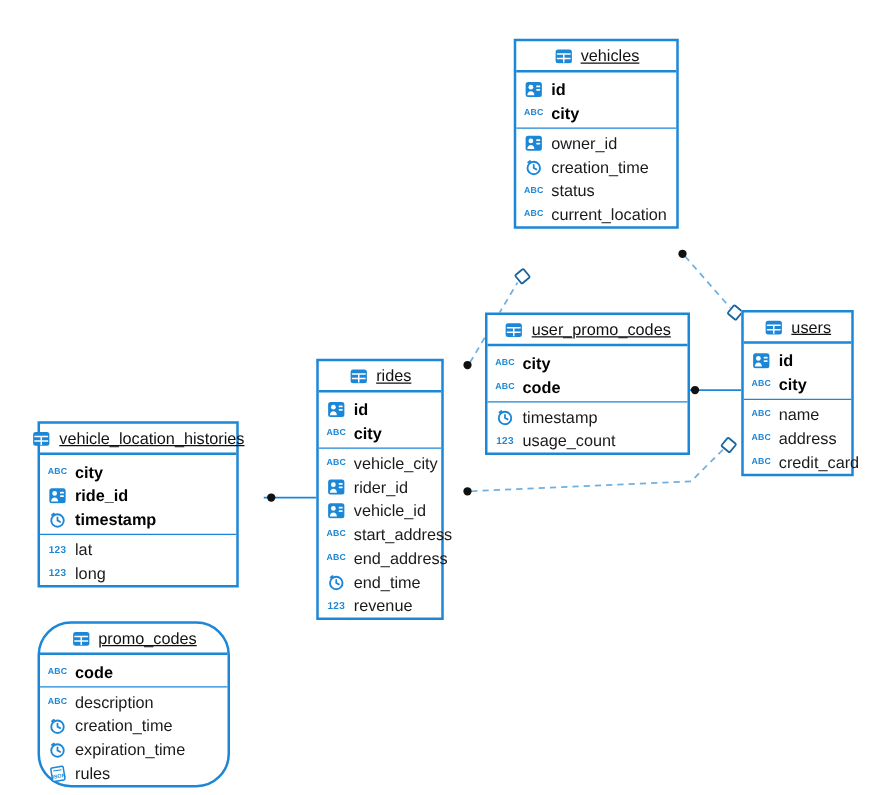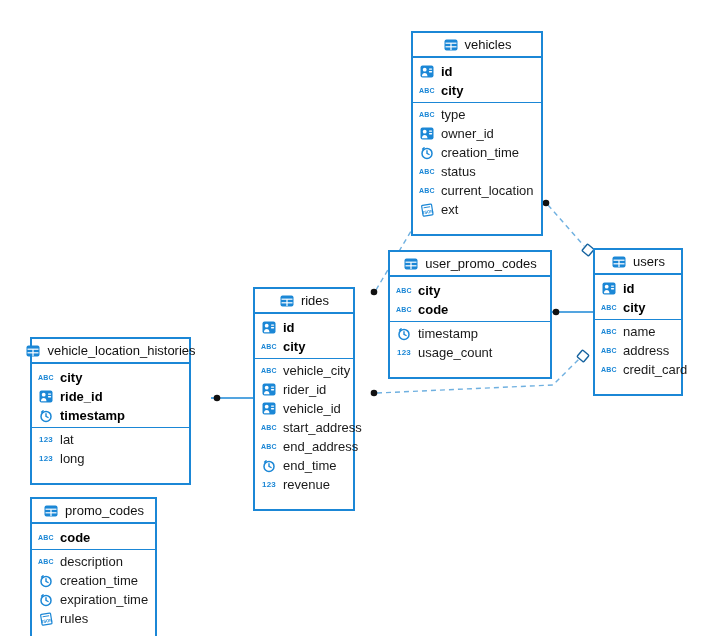--- a/index.html
+++ b/index.html
@@ -4,22 +4,22 @@
 <style>
   :root { --blue:#1b87d6; }
   html,body { margin:0; padding:0; background:#ffffff; }
   body { width:705px; height:636px; font-family:"Liberation Sans",sans-serif; }
   #canvas { position:relative; width:705px; height:636px; background:#ffffff; overflow:hidden; }
   #wires { position:absolute; left:0; top:0; pointer-events:none; }
   .table { position:absolute; box-sizing:border-box; background:#ffffff;
            border:2px solid var(--blue); z-index:2; }
   .thead { display:flex; align-items:center; justify-content:center; gap:6px;
            height:23px; border-bottom:2px solid var(--blue);
-           font-size:13px; font-weight:500; color:#111; padding:0 6px; white-space:nowrap; }
-  .fields { padding:4px 0 15px 0; }
+           font-size:13px; font-weight:500; color:#111; padding:0 6px; white-space:nowrap;text-decoration:underline; }
+  .fields { padding:4px 0 0 0; }
   .frow { display:flex; align-items:center; gap:6px; height:19px; padding:0 6px;
           font-size:13px; color:#1a1a1a; white-space:nowrap; }
   .frow.bold { font-weight:700; color:#000; }
   .divider { border-top:1.5px solid var(--blue); margin:2px 0; }
   .icon { flex:0 0 16px; width:16px; display:inline-flex; align-items:center; justify-content:center; }
   .abc { color:var(--blue); font-size:7px; font-weight:700; letter-spacing:.2px; }
   .num { color:var(--blue); font-size:8px; font-weight:700; letter-spacing:.2px; }
 </style>
 </head>
 <body>
@@ -67,26 +67,20 @@
         </div>
         <div class="frow bold">
           <span class="icon">
             <span class="abc">ABC</span>
           </span>
           <span>city</span>
         </div>
         <div class="divider"></div>
         <div class="frow">
           <span class="icon">
-            <span class="abc">ABC</span>
-          </span>
-          <span>type</span>
-        </div>
-        <div class="frow">
-          <span class="icon">
             <svg width="14" height="13" viewBox="0 0 14 13">
               <rect x="0.5" y="0.5" width="13" height="12" rx="2" fill="#1b87d6"></rect>
               <circle cx="4.7" cy="4.7" r="1.9" fill="#fff"></circle>
               <path d="M1.9 11.2c0-2.1 1.3-3.3 2.8-3.3s2.8 1.2 2.8 3.3Z" fill="#fff"></path>
               <rect x="8.9" y="3.4" width="3.3" height="1.4" rx="0.7" fill="#fff"></rect>
               <rect x="8.9" y="6.1" width="3.3" height="1.4" rx="0.7" fill="#fff"></rect>
             </svg>
           </span>
           <span>owner_id</span>
         </div>
@@ -104,332 +98,320 @@
           <span class="icon">
             <span class="abc">ABC</span>
           </span>
           <span>status</span>
         </div>
         <div class="frow">
           <span class="icon">
             <span class="abc">ABC</span>
           </span>
           <span>current_location</span>
+        </div>
+      </div>
+    </div>
+    <div class="table" style="left: 388px; top: 250px; width: 164px;">
+      <div class="thead">
+        <span class="icon">
+          <svg width="14" height="12" viewBox="0 0 14 12">
+            <rect x="0.5" y="0.5" width="13" height="11" rx="2" fill="#1b87d6"></rect>
+            <line x1="1.5" y1="4.2" x2="12.5" y2="4.2" stroke="#fff" stroke-width="1.2"></line>
+            <line x1="1.5" y1="7.8" x2="12.5" y2="7.8" stroke="#fff" stroke-width="1.2"></line>
+            <line x1="7" y1="4.2" x2="7" y2="11" stroke="#fff" stroke-width="1.2"></line>
+          </svg>
+        </span>
+        <span>user_promo_codes</span>
+      </div>
+      <div class="fields">
+        <div class="frow bold">
+          <span class="icon">
+            <span class="abc">ABC</span>
+          </span>
+          <span>city</span>
+        </div>
+        <div class="frow bold">
+          <span class="icon">
+            <span class="abc">ABC</span>
+          </span>
+          <span>code</span>
+        </div>
+        <div class="divider"></div>
+        <div class="frow">
+          <span class="icon">
+            <svg width="14" height="14" viewBox="0 0 14 14">
+              <circle cx="7" cy="7.4" r="5" fill="none" stroke="#1b87d6" stroke-width="1.5"></circle>
+              <path d="M7 4.8V7.4L9.1 8.5" fill="none" stroke="#1b87d6" stroke-width="1.4" stroke-linecap="round"></path>
+              <line x1="2.6" y1="3" x2="4.1" y2="1.9" stroke="#1b87d6" stroke-width="1.5" stroke-linecap="round"></line>
+            </svg>
+          </span>
+          <span>timestamp</span>
+        </div>
+        <div class="frow">
+          <span class="icon">
+            <span class="num">123</span>
+          </span>
+          <span>usage_count</span>
+        </div>
+      </div>
+    </div>
+    <div class="table" style="left: 593px; top: 248px; width: 90px;">
+      <div class="thead">
+        <span class="icon">
+          <svg width="14" height="12" viewBox="0 0 14 12">
+            <rect x="0.5" y="0.5" width="13" height="11" rx="2" fill="#1b87d6"></rect>
+            <line x1="1.5" y1="4.2" x2="12.5" y2="4.2" stroke="#fff" stroke-width="1.2"></line>
+            <line x1="1.5" y1="7.8" x2="12.5" y2="7.8" stroke="#fff" stroke-width="1.2"></line>
+            <line x1="7" y1="4.2" x2="7" y2="11" stroke="#fff" stroke-width="1.2"></line>
+          </svg>
+        </span>
+        <span>users</span>
+      </div>
+      <div class="fields">
+        <div class="frow bold">
+          <span class="icon">
+            <svg width="14" height="13" viewBox="0 0 14 13">
+              <rect x="0.5" y="0.5" width="13" height="12" rx="2" fill="#1b87d6"></rect>
+              <circle cx="4.7" cy="4.7" r="1.9" fill="#fff"></circle>
+              <path d="M1.9 11.2c0-2.1 1.3-3.3 2.8-3.3s2.8 1.2 2.8 3.3Z" fill="#fff"></path>
+              <rect x="8.9" y="3.4" width="3.3" height="1.4" rx="0.7" fill="#fff"></rect>
+              <rect x="8.9" y="6.1" width="3.3" height="1.4" rx="0.7" fill="#fff"></rect>
+            </svg>
+          </span>
+          <span>id</span>
+        </div>
+        <div class="frow bold">
+          <span class="icon">
+            <span class="abc">ABC</span>
+          </span>
+          <span>city</span>
+        </div>
+        <div class="divider"></div>
+        <div class="frow">
+          <span class="icon">
+            <span class="abc">ABC</span>
+          </span>
+          <span>name</span>
+        </div>
+        <div class="frow">
+          <span class="icon">
+            <span class="abc">ABC</span>
+          </span>
+          <span>address</span>
+        </div>
+        <div class="frow">
+          <span class="icon">
+            <span class="abc">ABC</span>
+          </span>
+          <span>credit_card</span>
+        </div>
+      </div>
+    </div>
+    <div class="table" style="left: 253px; top: 287px; width: 102px;">
+      <div class="thead">
+        <span class="icon">
+          <svg width="14" height="12" viewBox="0 0 14 12">
+            <rect x="0.5" y="0.5" width="13" height="11" rx="2" fill="#1b87d6"></rect>
+            <line x1="1.5" y1="4.2" x2="12.5" y2="4.2" stroke="#fff" stroke-width="1.2"></line>
+            <line x1="1.5" y1="7.8" x2="12.5" y2="7.8" stroke="#fff" stroke-width="1.2"></line>
+            <line x1="7" y1="4.2" x2="7" y2="11" stroke="#fff" stroke-width="1.2"></line>
+          </svg>
+        </span>
+        <span>rides</span>
+      </div>
+      <div class="fields">
+        <div class="frow bold">
+          <span class="icon">
+            <svg width="14" height="13" viewBox="0 0 14 13">
+              <rect x="0.5" y="0.5" width="13" height="12" rx="2" fill="#1b87d6"></rect>
+              <circle cx="4.7" cy="4.7" r="1.9" fill="#fff"></circle>
+              <path d="M1.9 11.2c0-2.1 1.3-3.3 2.8-3.3s2.8 1.2 2.8 3.3Z" fill="#fff"></path>
+              <rect x="8.9" y="3.4" width="3.3" height="1.4" rx="0.7" fill="#fff"></rect>
+              <rect x="8.9" y="6.1" width="3.3" height="1.4" rx="0.7" fill="#fff"></rect>
+            </svg>
+          </span>
+          <span>id</span>
+        </div>
+        <div class="frow bold">
+          <span class="icon">
+            <span class="abc">ABC</span>
+          </span>
+          <span>city</span>
+        </div>
+        <div class="divider"></div>
+        <div class="frow">
+          <span class="icon">
+            <span class="abc">ABC</span>
+          </span>
+          <span>vehicle_city</span>
+        </div>
+        <div class="frow">
+          <span class="icon">
+            <svg width="14" height="13" viewBox="0 0 14 13">
+              <rect x="0.5" y="0.5" width="13" height="12" rx="2" fill="#1b87d6"></rect>
+              <circle cx="4.7" cy="4.7" r="1.9" fill="#fff"></circle>
+              <path d="M1.9 11.2c0-2.1 1.3-3.3 2.8-3.3s2.8 1.2 2.8 3.3Z" fill="#fff"></path>
+              <rect x="8.9" y="3.4" width="3.3" height="1.4" rx="0.7" fill="#fff"></rect>
+              <rect x="8.9" y="6.1" width="3.3" height="1.4" rx="0.7" fill="#fff"></rect>
+            </svg>
+          </span>
+          <span>rider_id</span>
+        </div>
+        <div class="frow">
+          <span class="icon">
+            <svg width="14" height="13" viewBox="0 0 14 13">
+              <rect x="0.5" y="0.5" width="13" height="12" rx="2" fill="#1b87d6"></rect>
+              <circle cx="4.7" cy="4.7" r="1.9" fill="#fff"></circle>
+              <path d="M1.9 11.2c0-2.1 1.3-3.3 2.8-3.3s2.8 1.2 2.8 3.3Z" fill="#fff"></path>
+              <rect x="8.9" y="3.4" width="3.3" height="1.4" rx="0.7" fill="#fff"></rect>
+              <rect x="8.9" y="6.1" width="3.3" height="1.4" rx="0.7" fill="#fff"></rect>
+            </svg>
+          </span>
+          <span>vehicle_id</span>
+        </div>
+        <div class="frow">
+          <span class="icon">
+            <span class="abc">ABC</span>
+          </span>
+          <span>start_address</span>
+        </div>
+        <div class="frow">
+          <span class="icon">
+            <span class="abc">ABC</span>
+          </span>
+          <span>end_address</span>
+        </div>
+        <div class="frow">
+          <span class="icon">
+            <svg width="14" height="14" viewBox="0 0 14 14">
+              <circle cx="7" cy="7.4" r="5" fill="none" stroke="#1b87d6" stroke-width="1.5"></circle>
+              <path d="M7 4.8V7.4L9.1 8.5" fill="none" stroke="#1b87d6" stroke-width="1.4" stroke-linecap="round"></path>
+              <line x1="2.6" y1="3" x2="4.1" y2="1.9" stroke="#1b87d6" stroke-width="1.5" stroke-linecap="round"></line>
+            </svg>
+          </span>
+          <span>end_time</span>
+        </div>
+        <div class="frow">
+          <span class="icon">
+            <span class="num">123</span>
+          </span>
+          <span>revenue</span>
+        </div>
+      </div>
+    </div>
+    <div class="table" style="left: 30px; top: 337px; width: 161px;">
+      <div class="thead">
+        <span class="icon">
+          <svg width="14" height="12" viewBox="0 0 14 12">
+            <rect x="0.5" y="0.5" width="13" height="11" rx="2" fill="#1b87d6"></rect>
+            <line x1="1.5" y1="4.2" x2="12.5" y2="4.2" stroke="#fff" stroke-width="1.2"></line>
+            <line x1="1.5" y1="7.8" x2="12.5" y2="7.8" stroke="#fff" stroke-width="1.2"></line>
+            <line x1="7" y1="4.2" x2="7" y2="11" stroke="#fff" stroke-width="1.2"></line>
+          </svg>
+        </span>
+        <span>vehicle_location_histories</span>
+      </div>
+      <div class="fields">
+        <div class="frow bold">
+          <span class="icon">
+            <span class="abc">ABC</span>
+          </span>
+          <span>city</span>
+        </div>
+        <div class="frow bold">
+          <span class="icon">
+            <svg width="14" height="13" viewBox="0 0 14 13">
+              <rect x="0.5" y="0.5" width="13" height="12" rx="2" fill="#1b87d6"></rect>
+              <circle cx="4.7" cy="4.7" r="1.9" fill="#fff"></circle>
+              <path d="M1.9 11.2c0-2.1 1.3-3.3 2.8-3.3s2.8 1.2 2.8 3.3Z" fill="#fff"></path>
+              <rect x="8.9" y="3.4" width="3.3" height="1.4" rx="0.7" fill="#fff"></rect>
+              <rect x="8.9" y="6.1" width="3.3" height="1.4" rx="0.7" fill="#fff"></rect>
+            </svg>
+          </span>
+          <span>ride_id</span>
+        </div>
+        <div class="frow bold">
+          <span class="icon">
+            <svg width="14" height="14" viewBox="0 0 14 14">
+              <circle cx="7" cy="7.4" r="5" fill="none" stroke="#1b87d6" stroke-width="1.5"></circle>
+              <path d="M7 4.8V7.4L9.1 8.5" fill="none" stroke="#1b87d6" stroke-width="1.4" stroke-linecap="round"></path>
+              <line x1="2.6" y1="3" x2="4.1" y2="1.9" stroke="#1b87d6" stroke-width="1.5" stroke-linecap="round"></line>
+            </svg>
+          </span>
+          <span>timestamp</span>
+        </div>
+        <div class="divider"></div>
+        <div class="frow">
+          <span class="icon">
+            <span class="num">123</span>
+          </span>
+          <span>lat</span>
+        </div>
+        <div class="frow">
+          <span class="icon">
+            <span class="num">123</span>
+          </span>
+          <span>long</span>
+        </div>
+      </div>
+    </div>
+    <div class="table" style="left: 30px; top: 497px; width: 154px; border-radius: 27px;">
+      <div class="thead">
+        <span class="icon">
+          <svg width="14" height="12" viewBox="0 0 14 12">
+            <rect x="0.5" y="0.5" width="13" height="11" rx="2" fill="#1b87d6"></rect>
+            <line x1="1.5" y1="4.2" x2="12.5" y2="4.2" stroke="#fff" stroke-width="1.2"></line>
+            <line x1="1.5" y1="7.8" x2="12.5" y2="7.8" stroke="#fff" stroke-width="1.2"></line>
+            <line x1="7" y1="4.2" x2="7" y2="11" stroke="#fff" stroke-width="1.2"></line>
+          </svg>
+        </span>
+        <span>promo_codes</span>
+      </div>
+      <div class="fields">
+        <div class="frow bold">
+          <span class="icon">
+            <span class="abc">ABC</span>
+          </span>
+          <span>code</span>
+        </div>
+        <div class="divider"></div>
+        <div class="frow">
+          <span class="icon">
+            <span class="abc">ABC</span>
+          </span>
+          <span>description</span>
+        </div>
+        <div class="frow">
+          <span class="icon">
+            <svg width="14" height="14" viewBox="0 0 14 14">
+              <circle cx="7" cy="7.4" r="5" fill="none" stroke="#1b87d6" stroke-width="1.5"></circle>
+              <path d="M7 4.8V7.4L9.1 8.5" fill="none" stroke="#1b87d6" stroke-width="1.4" stroke-linecap="round"></path>
+              <line x1="2.6" y1="3" x2="4.1" y2="1.9" stroke="#1b87d6" stroke-width="1.5" stroke-linecap="round"></line>
+            </svg>
+          </span>
+          <span>creation_time</span>
+        </div>
+        <div class="frow">
+          <span class="icon">
+            <svg width="14" height="14" viewBox="0 0 14 14">
+              <circle cx="7" cy="7.4" r="5" fill="none" stroke="#1b87d6" stroke-width="1.5"></circle>
+              <path d="M7 4.8V7.4L9.1 8.5" fill="none" stroke="#1b87d6" stroke-width="1.4" stroke-linecap="round"></path>
+              <line x1="2.6" y1="3" x2="4.1" y2="1.9" stroke="#1b87d6" stroke-width="1.5" stroke-linecap="round"></line>
+            </svg>
+          </span>
+          <span>expiration_time</span>
         </div>
         <div class="frow">
           <span class="icon">
             <svg width="15" height="14" viewBox="0 0 15 14">
               <g transform="rotate(-9 7.5 7)">
                 <rect x="2.3" y="1.6" width="10" height="11" rx="1" fill="#fff" stroke="#1b87d6" stroke-width="1.2"></rect>
                 <line x1="4" y1="4.2" x2="10.6" y2="4.2" stroke="#1b87d6" stroke-width="0.9"></line>
                 <text x="7.3" y="10.4" font-size="4.3" font-weight="700" text-anchor="middle" fill="#1b87d6" font-family="Liberation Sans, sans-serif">JSON</text>
               </g>
             </svg>
           </span>
-          <span>ext</span>
-        </div>
-      </div>
-    </div>
-    <div class="table" style="left: 388px; top: 250px; width: 164px;">
-      <div class="thead">
-        <span class="icon">
-          <svg width="14" height="12" viewBox="0 0 14 12">
-            <rect x="0.5" y="0.5" width="13" height="11" rx="2" fill="#1b87d6"></rect>
-            <line x1="1.5" y1="4.2" x2="12.5" y2="4.2" stroke="#fff" stroke-width="1.2"></line>
-            <line x1="1.5" y1="7.8" x2="12.5" y2="7.8" stroke="#fff" stroke-width="1.2"></line>
-            <line x1="7" y1="4.2" x2="7" y2="11" stroke="#fff" stroke-width="1.2"></line>
-          </svg>
-        </span>
-        <span>user_promo_codes</span>
-      </div>
-      <div class="fields">
-        <div class="frow bold">
-          <span class="icon">
-            <span class="abc">ABC</span>
-          </span>
-          <span>city</span>
-        </div>
-        <div class="frow bold">
-          <span class="icon">
-            <span class="abc">ABC</span>
-          </span>
-          <span>code</span>
-        </div>
-        <div class="divider"></div>
-        <div class="frow">
-          <span class="icon">
-            <svg width="14" height="14" viewBox="0 0 14 14">
-              <circle cx="7" cy="7.4" r="5" fill="none" stroke="#1b87d6" stroke-width="1.5"></circle>
-              <path d="M7 4.8V7.4L9.1 8.5" fill="none" stroke="#1b87d6" stroke-width="1.4" stroke-linecap="round"></path>
-              <line x1="2.6" y1="3" x2="4.1" y2="1.9" stroke="#1b87d6" stroke-width="1.5" stroke-linecap="round"></line>
-            </svg>
-          </span>
-          <span>timestamp</span>
-        </div>
-        <div class="frow">
-          <span class="icon">
-            <span class="num">123</span>
-          </span>
-          <span>usage_count</span>
-        </div>
-      </div>
-    </div>
-    <div class="table" style="left: 593px; top: 248px; width: 90px;">
-      <div class="thead">
-        <span class="icon">
-          <svg width="14" height="12" viewBox="0 0 14 12">
-            <rect x="0.5" y="0.5" width="13" height="11" rx="2" fill="#1b87d6"></rect>
-            <line x1="1.5" y1="4.2" x2="12.5" y2="4.2" stroke="#fff" stroke-width="1.2"></line>
-            <line x1="1.5" y1="7.8" x2="12.5" y2="7.8" stroke="#fff" stroke-width="1.2"></line>
-            <line x1="7" y1="4.2" x2="7" y2="11" stroke="#fff" stroke-width="1.2"></line>
-          </svg>
-        </span>
-        <span>users</span>
-      </div>
-      <div class="fields">
-        <div class="frow bold">
-          <span class="icon">
-            <svg width="14" height="13" viewBox="0 0 14 13">
-              <rect x="0.5" y="0.5" width="13" height="12" rx="2" fill="#1b87d6"></rect>
-              <circle cx="4.7" cy="4.7" r="1.9" fill="#fff"></circle>
-              <path d="M1.9 11.2c0-2.1 1.3-3.3 2.8-3.3s2.8 1.2 2.8 3.3Z" fill="#fff"></path>
-              <rect x="8.9" y="3.4" width="3.3" height="1.4" rx="0.7" fill="#fff"></rect>
-              <rect x="8.9" y="6.1" width="3.3" height="1.4" rx="0.7" fill="#fff"></rect>
-            </svg>
-          </span>
-          <span>id</span>
-        </div>
-        <div class="frow bold">
-          <span class="icon">
-            <span class="abc">ABC</span>
-          </span>
-          <span>city</span>
-        </div>
-        <div class="divider"></div>
-        <div class="frow">
-          <span class="icon">
-            <span class="abc">ABC</span>
-          </span>
-          <span>name</span>
-        </div>
-        <div class="frow">
-          <span class="icon">
-            <span class="abc">ABC</span>
-          </span>
-          <span>address</span>
-        </div>
-        <div class="frow">
-          <span class="icon">
-            <span class="abc">ABC</span>
-          </span>
-          <span>credit_card</span>
-        </div>
-      </div>
-    </div>
-    <div class="table" style="left: 253px; top: 287px; width: 102px;">
-      <div class="thead">
-        <span class="icon">
-          <svg width="14" height="12" viewBox="0 0 14 12">
-            <rect x="0.5" y="0.5" width="13" height="11" rx="2" fill="#1b87d6"></rect>
-            <line x1="1.5" y1="4.2" x2="12.5" y2="4.2" stroke="#fff" stroke-width="1.2"></line>
-            <line x1="1.5" y1="7.8" x2="12.5" y2="7.8" stroke="#fff" stroke-width="1.2"></line>
-            <line x1="7" y1="4.2" x2="7" y2="11" stroke="#fff" stroke-width="1.2"></line>
-          </svg>
-        </span>
-        <span>rides</span>
-      </div>
-      <div class="fields">
-        <div class="frow bold">
-          <span class="icon">
-            <svg width="14" height="13" viewBox="0 0 14 13">
-              <rect x="0.5" y="0.5" width="13" height="12" rx="2" fill="#1b87d6"></rect>
-              <circle cx="4.7" cy="4.7" r="1.9" fill="#fff"></circle>
-              <path d="M1.9 11.2c0-2.1 1.3-3.3 2.8-3.3s2.8 1.2 2.8 3.3Z" fill="#fff"></path>
-              <rect x="8.9" y="3.4" width="3.3" height="1.4" rx="0.7" fill="#fff"></rect>
-              <rect x="8.9" y="6.1" width="3.3" height="1.4" rx="0.7" fill="#fff"></rect>
-            </svg>
-          </span>
-          <span>id</span>
-        </div>
-        <div class="frow bold">
-          <span class="icon">
-            <span class="abc">ABC</span>
-          </span>
-          <span>city</span>
-        </div>
-        <div class="divider"></div>
-        <div class="frow">
-          <span class="icon">
-            <span class="abc">ABC</span>
-          </span>
-          <span>vehicle_city</span>
-        </div>
-        <div class="frow">
-          <span class="icon">
-            <svg width="14" height="13" viewBox="0 0 14 13">
-              <rect x="0.5" y="0.5" width="13" height="12" rx="2" fill="#1b87d6"></rect>
-              <circle cx="4.7" cy="4.7" r="1.9" fill="#fff"></circle>
-              <path d="M1.9 11.2c0-2.1 1.3-3.3 2.8-3.3s2.8 1.2 2.8 3.3Z" fill="#fff"></path>
-              <rect x="8.9" y="3.4" width="3.3" height="1.4" rx="0.7" fill="#fff"></rect>
-              <rect x="8.9" y="6.1" width="3.3" height="1.4" rx="0.7" fill="#fff"></rect>
-            </svg>
-          </span>
-          <span>rider_id</span>
-        </div>
-        <div class="frow">
-          <span class="icon">
-            <svg width="14" height="13" viewBox="0 0 14 13">
-              <rect x="0.5" y="0.5" width="13" height="12" rx="2" fill="#1b87d6"></rect>
-              <circle cx="4.7" cy="4.7" r="1.9" fill="#fff"></circle>
-              <path d="M1.9 11.2c0-2.1 1.3-3.3 2.8-3.3s2.8 1.2 2.8 3.3Z" fill="#fff"></path>
-              <rect x="8.9" y="3.4" width="3.3" height="1.4" rx="0.7" fill="#fff"></rect>
-              <rect x="8.9" y="6.1" width="3.3" height="1.4" rx="0.7" fill="#fff"></rect>
-            </svg>
-          </span>
-          <span>vehicle_id</span>
-        </div>
-        <div class="frow">
-          <span class="icon">
-            <span class="abc">ABC</span>
-          </span>
-          <span>start_address</span>
-        </div>
-        <div class="frow">
-          <span class="icon">
-            <span class="abc">ABC</span>
-          </span>
-          <span>end_address</span>
-        </div>
-        <div class="frow">
-          <span class="icon">
-            <svg width="14" height="14" viewBox="0 0 14 14">
-              <circle cx="7" cy="7.4" r="5" fill="none" stroke="#1b87d6" stroke-width="1.5"></circle>
-              <path d="M7 4.8V7.4L9.1 8.5" fill="none" stroke="#1b87d6" stroke-width="1.4" stroke-linecap="round"></path>
-              <line x1="2.6" y1="3" x2="4.1" y2="1.9" stroke="#1b87d6" stroke-width="1.5" stroke-linecap="round"></line>
-            </svg>
-          </span>
-          <span>end_time</span>
-        </div>
-        <div class="frow">
-          <span class="icon">
-            <span class="num">123</span>
-          </span>
-          <span>revenue</span>
-        </div>
-      </div>
-    </div>
-    <div class="table" style="left: 30px; top: 337px; width: 161px;">
-      <div class="thead">
-        <span class="icon">
-          <svg width="14" height="12" viewBox="0 0 14 12">
-            <rect x="0.5" y="0.5" width="13" height="11" rx="2" fill="#1b87d6"></rect>
-            <line x1="1.5" y1="4.2" x2="12.5" y2="4.2" stroke="#fff" stroke-width="1.2"></line>
-            <line x1="1.5" y1="7.8" x2="12.5" y2="7.8" stroke="#fff" stroke-width="1.2"></line>
-            <line x1="7" y1="4.2" x2="7" y2="11" stroke="#fff" stroke-width="1.2"></line>
-          </svg>
-        </span>
-        <span>vehicle_location_histories</span>
-      </div>
-      <div class="fields">
-        <div class="frow bold">
-          <span class="icon">
-            <span class="abc">ABC</span>
-          </span>
-          <span>city</span>
-        </div>
-        <div class="frow bold">
-          <span class="icon">
-            <svg width="14" height="13" viewBox="0 0 14 13">
-              <rect x="0.5" y="0.5" width="13" height="12" rx="2" fill="#1b87d6"></rect>
-              <circle cx="4.7" cy="4.7" r="1.9" fill="#fff"></circle>
-              <path d="M1.9 11.2c0-2.1 1.3-3.3 2.8-3.3s2.8 1.2 2.8 3.3Z" fill="#fff"></path>
-              <rect x="8.9" y="3.4" width="3.3" height="1.4" rx="0.7" fill="#fff"></rect>
-              <rect x="8.9" y="6.1" width="3.3" height="1.4" rx="0.7" fill="#fff"></rect>
-            </svg>
-          </span>
-          <span>ride_id</span>
-        </div>
-        <div class="frow bold">
-          <span class="icon">
-            <svg width="14" height="14" viewBox="0 0 14 14">
-              <circle cx="7" cy="7.4" r="5" fill="none" stroke="#1b87d6" stroke-width="1.5"></circle>
-              <path d="M7 4.8V7.4L9.1 8.5" fill="none" stroke="#1b87d6" stroke-width="1.4" stroke-linecap="round"></path>
-              <line x1="2.6" y1="3" x2="4.1" y2="1.9" stroke="#1b87d6" stroke-width="1.5" stroke-linecap="round"></line>
-            </svg>
-          </span>
-          <span>timestamp</span>
-        </div>
-        <div class="divider"></div>
-        <div class="frow">
-          <span class="icon">
-            <span class="num">123</span>
-          </span>
-          <span>lat</span>
-        </div>
-        <div class="frow">
-          <span class="icon">
-            <span class="num">123</span>
-          </span>
-          <span>long</span>
-        </div>
-      </div>
-    </div>
-    <div class="table" style="left: 30px; top: 497px; width: 127px;">
-      <div class="thead">
-        <span class="icon">
-          <svg width="14" height="12" viewBox="0 0 14 12">
-            <rect x="0.5" y="0.5" width="13" height="11" rx="2" fill="#1b87d6"></rect>
-            <line x1="1.5" y1="4.2" x2="12.5" y2="4.2" stroke="#fff" stroke-width="1.2"></line>
-            <line x1="1.5" y1="7.8" x2="12.5" y2="7.8" stroke="#fff" stroke-width="1.2"></line>
-            <line x1="7" y1="4.2" x2="7" y2="11" stroke="#fff" stroke-width="1.2"></line>
-          </svg>
-        </span>
-        <span>promo_codes</span>
-      </div>
-      <div class="fields">
-        <div class="frow bold">
-          <span class="icon">
-            <span class="abc">ABC</span>
-          </span>
-          <span>code</span>
-        </div>
-        <div class="divider"></div>
-        <div class="frow">
-          <span class="icon">
-            <span class="abc">ABC</span>
-          </span>
-          <span>description</span>
-        </div>
-        <div class="frow">
-          <span class="icon">
-            <svg width="14" height="14" viewBox="0 0 14 14">
-              <circle cx="7" cy="7.4" r="5" fill="none" stroke="#1b87d6" stroke-width="1.5"></circle>
-              <path d="M7 4.8V7.4L9.1 8.5" fill="none" stroke="#1b87d6" stroke-width="1.4" stroke-linecap="round"></path>
-              <line x1="2.6" y1="3" x2="4.1" y2="1.9" stroke="#1b87d6" stroke-width="1.5" stroke-linecap="round"></line>
-            </svg>
-          </span>
-          <span>creation_time</span>
-        </div>
-        <div class="frow">
-          <span class="icon">
-            <svg width="14" height="14" viewBox="0 0 14 14">
-              <circle cx="7" cy="7.4" r="5" fill="none" stroke="#1b87d6" stroke-width="1.5"></circle>
-              <path d="M7 4.8V7.4L9.1 8.5" fill="none" stroke="#1b87d6" stroke-width="1.4" stroke-linecap="round"></path>
-              <line x1="2.6" y1="3" x2="4.1" y2="1.9" stroke="#1b87d6" stroke-width="1.5" stroke-linecap="round"></line>
-            </svg>
-          </span>
-          <span>expiration_time</span>
-        </div>
-        <div class="frow">
-          <span class="icon">
-            <svg width="15" height="14" viewBox="0 0 15 14">
-              <g transform="rotate(-9 7.5 7)">
-                <rect x="2.3" y="1.6" width="10" height="11" rx="1" fill="#fff" stroke="#1b87d6" stroke-width="1.2"></rect>
-                <line x1="4" y1="4.2" x2="10.6" y2="4.2" stroke="#1b87d6" stroke-width="0.9"></line>
-                <text x="7.3" y="10.4" font-size="4.3" font-weight="700" text-anchor="middle" fill="#1b87d6" font-family="Liberation Sans, sans-serif">JSON</text>
-              </g>
-            </svg>
-          </span>
           <span>rules</span>
         </div>
       </div>
     </div>
   </div>
 
 </body></html>

